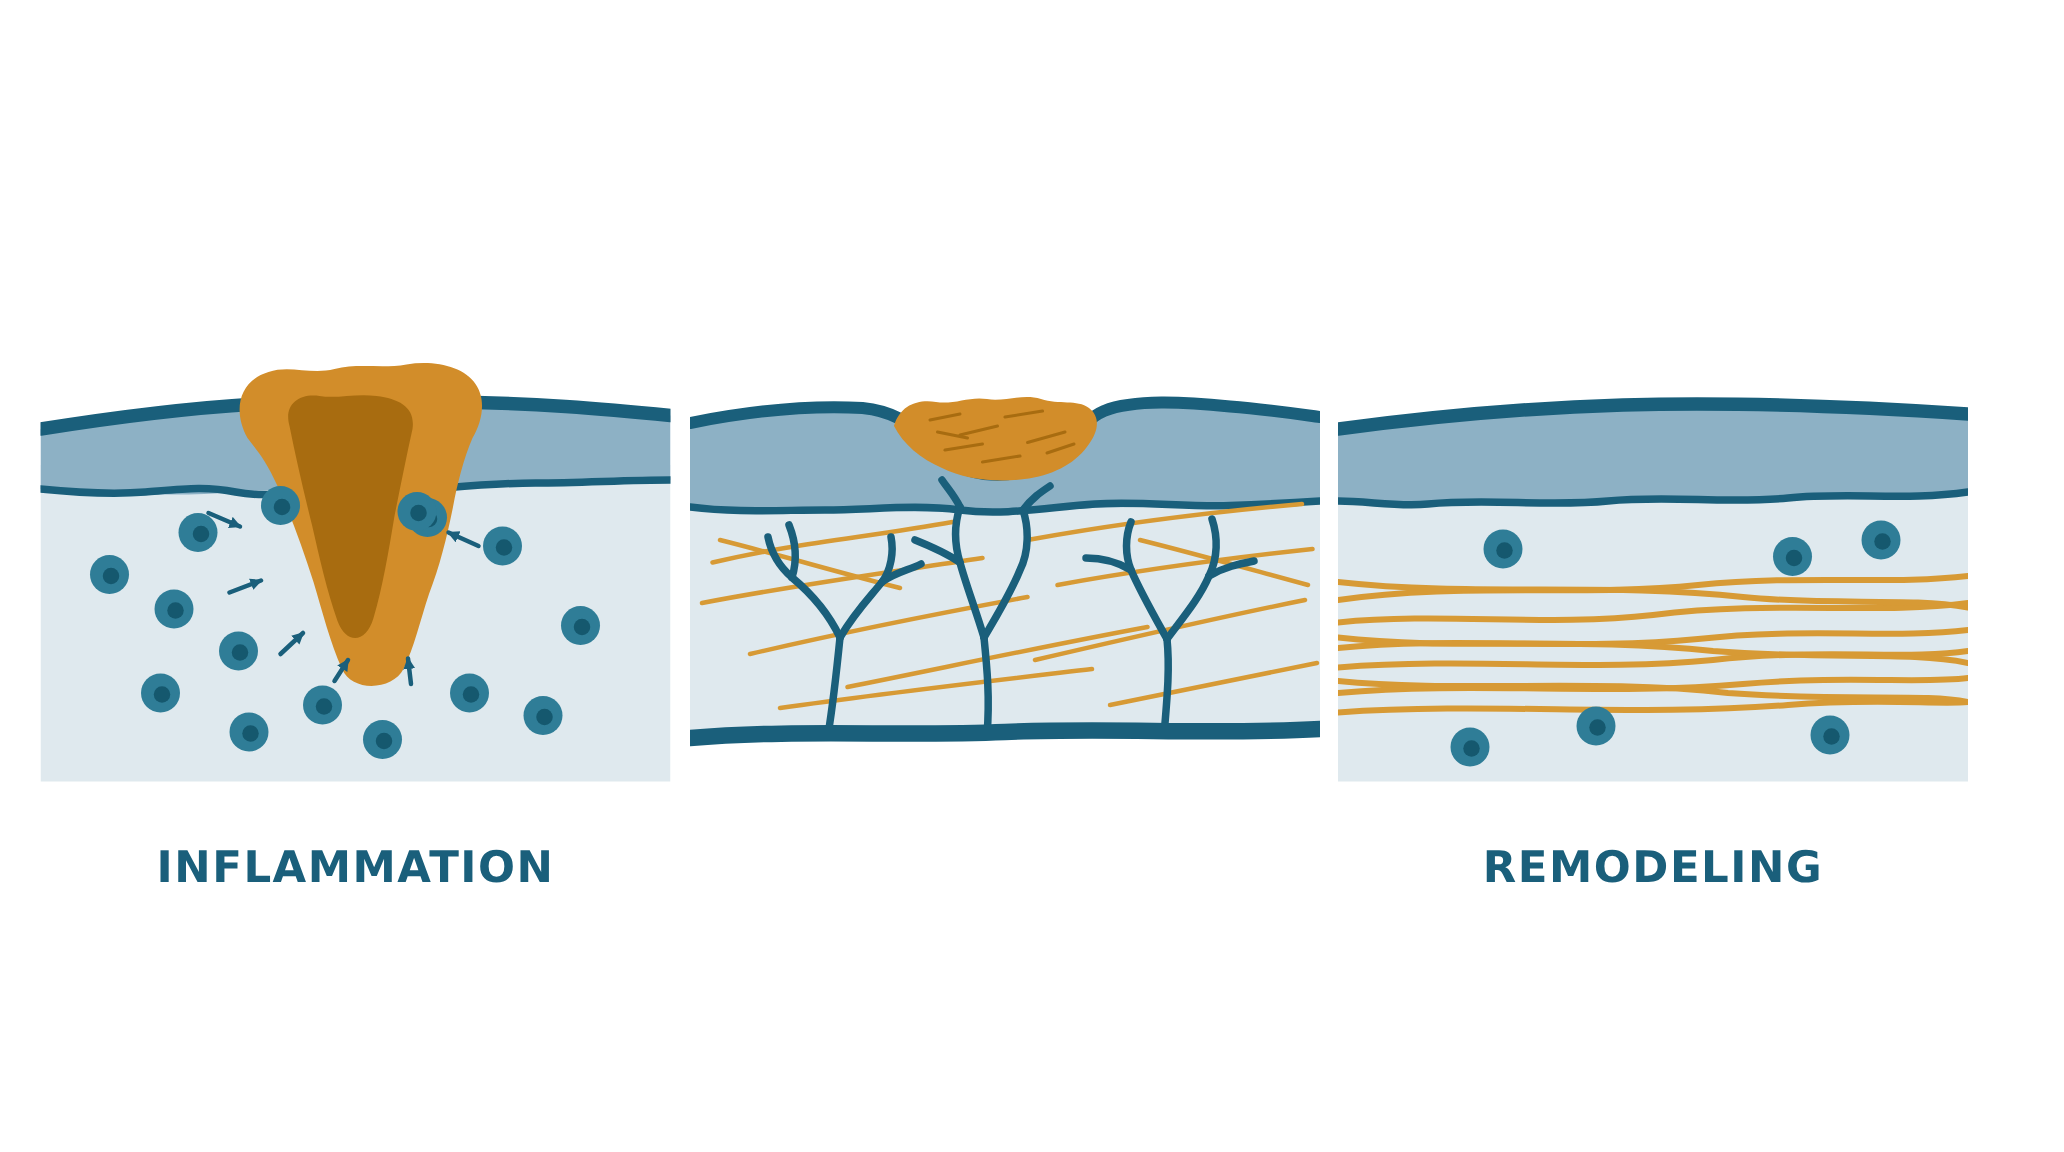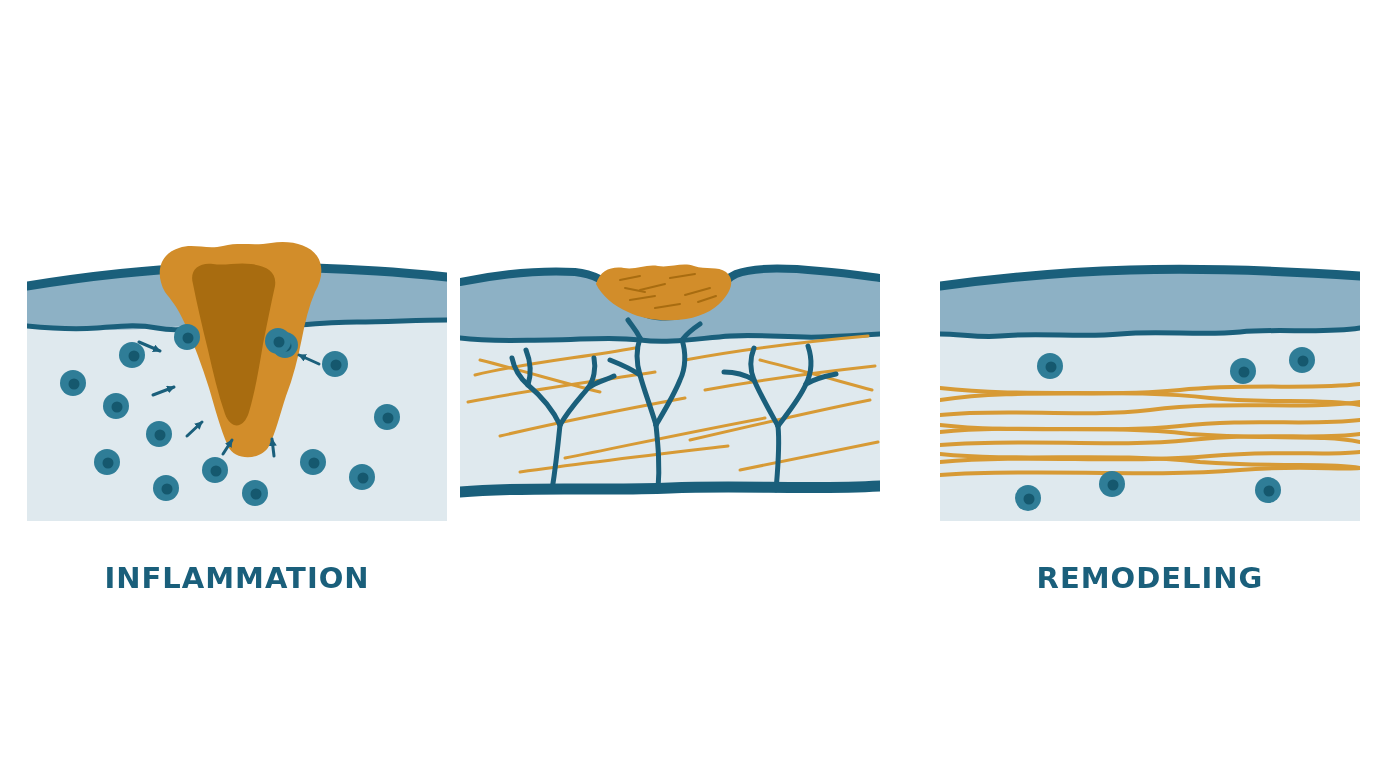--- a/index.html
+++ b/index.html
@@ -12,21 +12,21 @@
     --cell-teal:#2f7d97;
     --cell-core:#15586e;
     --background:#ffffff;
   }
   *{margin:0;padding:0;box-sizing:border-box;}
   html,body{width:1376px;height:768px;background:var(--background);overflow:hidden;}
   body{position:relative;font-family:"DejaVu Sans","Liberation Sans",sans-serif;}
   .panel{position:absolute;top:240px;width:384px;display:flex;flex-direction:column;align-items:center;}
   .panel-1{left:45px;}
   .panel-2{left:478px;}
-  .panel-3{left:958px;}
+  .panel-3{left:910px;}
   .panel svg{width:420px;height:285px;display:block;}
   .stage-label{
     margin-top:36px;
     font-size:29px;
     font-weight:bold;
     letter-spacing:1px;
     color:var(--dark-teal);
     text-align:center;
     white-space:nowrap;
   }

